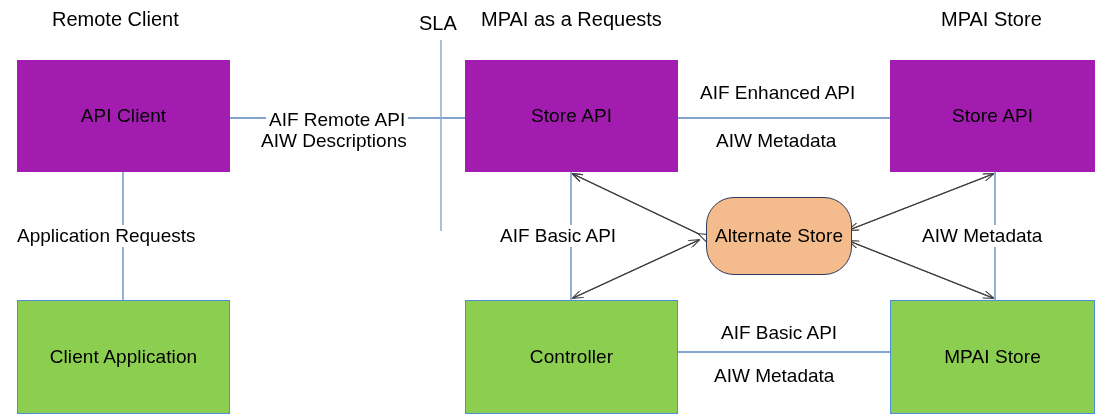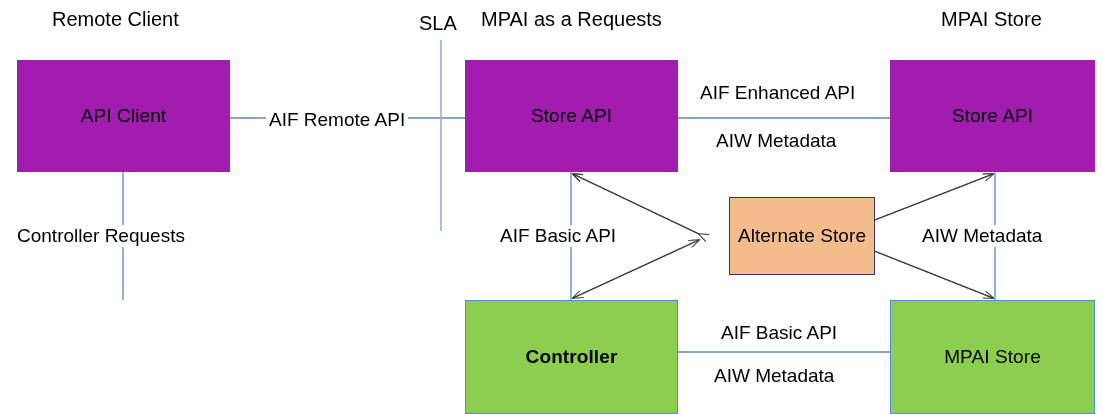--- a/index.html
+++ b/index.html
@@ -61,33 +61,35 @@
   <div class="grp" style="left:419px;top:12px;">SLA</div>
   <div class="grp" style="left:481px;top:8px;">MPAI as a Requests</div>
   <div class="grp" style="left:941px;top:8px;">MPAI Store</div>
 
   <div class="box blue" style="left:17px;top:60px;width:213px;height:112px;">API Client</div>
 
   <div class="box blue" style="left:465px;top:60px;width:213px;height:112px;">Store API</div>
 
   <div class="box blue" style="left:890px;top:60px;width:205px;height:112px;">Store API</div>
 
-  <div class="box orange" style="left:729px;top:197px;width:146px;height:78px;">Alternate Store</div>
+  <div class="box orange" style="left:706px;top:197px;width:146px;height:78px;border-radius:28px;">Alternate Store</div>
 
+  <div class="box green" style="left:17px;top:300px;width:213px;height:114px;">Client Application</div>
 
-  <div class="box green" style="left:465px;top:300px;width:213px;height:114px;font-weight:bold;">Controller</div>
+  <div class="box green" style="left:465px;top:300px;width:213px;height:114px;">Controller</div>
 
   <div class="box green" style="left:890px;top:300px;width:205px;height:114px;">MPAI Store</div>
 
   <div class="edge-lbl" style="left:266px;top:88px;margin-top:21px;">AIF Remote API</div>
+  <div class="edge-lbl" style="left:258px;top:130px;">AIW Descriptions</div>
 
   <div class="edge-lbl" style="left:697px;top:82px;">AIF Enhanced API</div>
   <div class="edge-lbl" style="left:713px;top:130px;">AIW Metadata</div>
 
-  <div class="edge-lbl" style="left:14px;top:225px;">Controller Requests</div>
+  <div class="edge-lbl" style="left:14px;top:225px;">Application Requests</div>
 
   <div class="edge-lbl" style="left:497px;top:225px;">AIF Basic API</div>
 
   <div class="edge-lbl" style="left:919px;top:225px;">AIW Metadata</div>
 
   <div class="edge-lbl" style="left:718px;top:322px;">AIF Basic API</div>
   <div class="edge-lbl" style="left:711px;top:365px;">AIW Metadata</div>
 
 </div>
 

